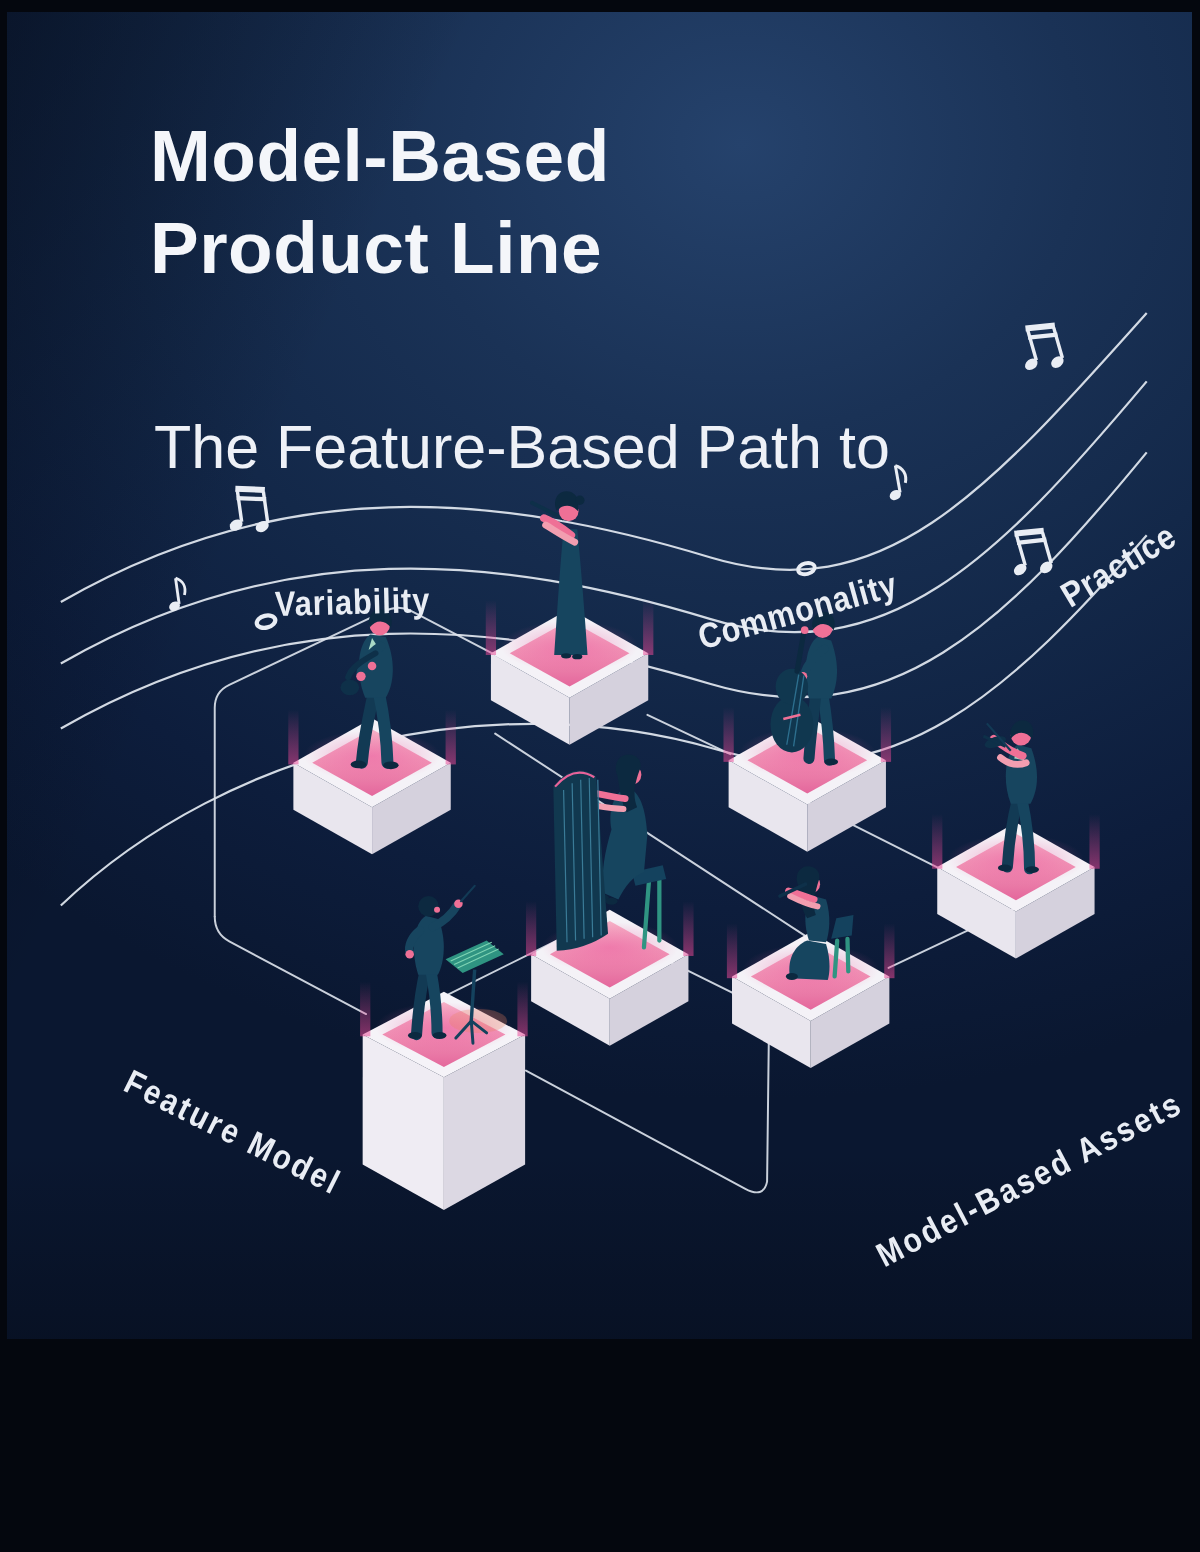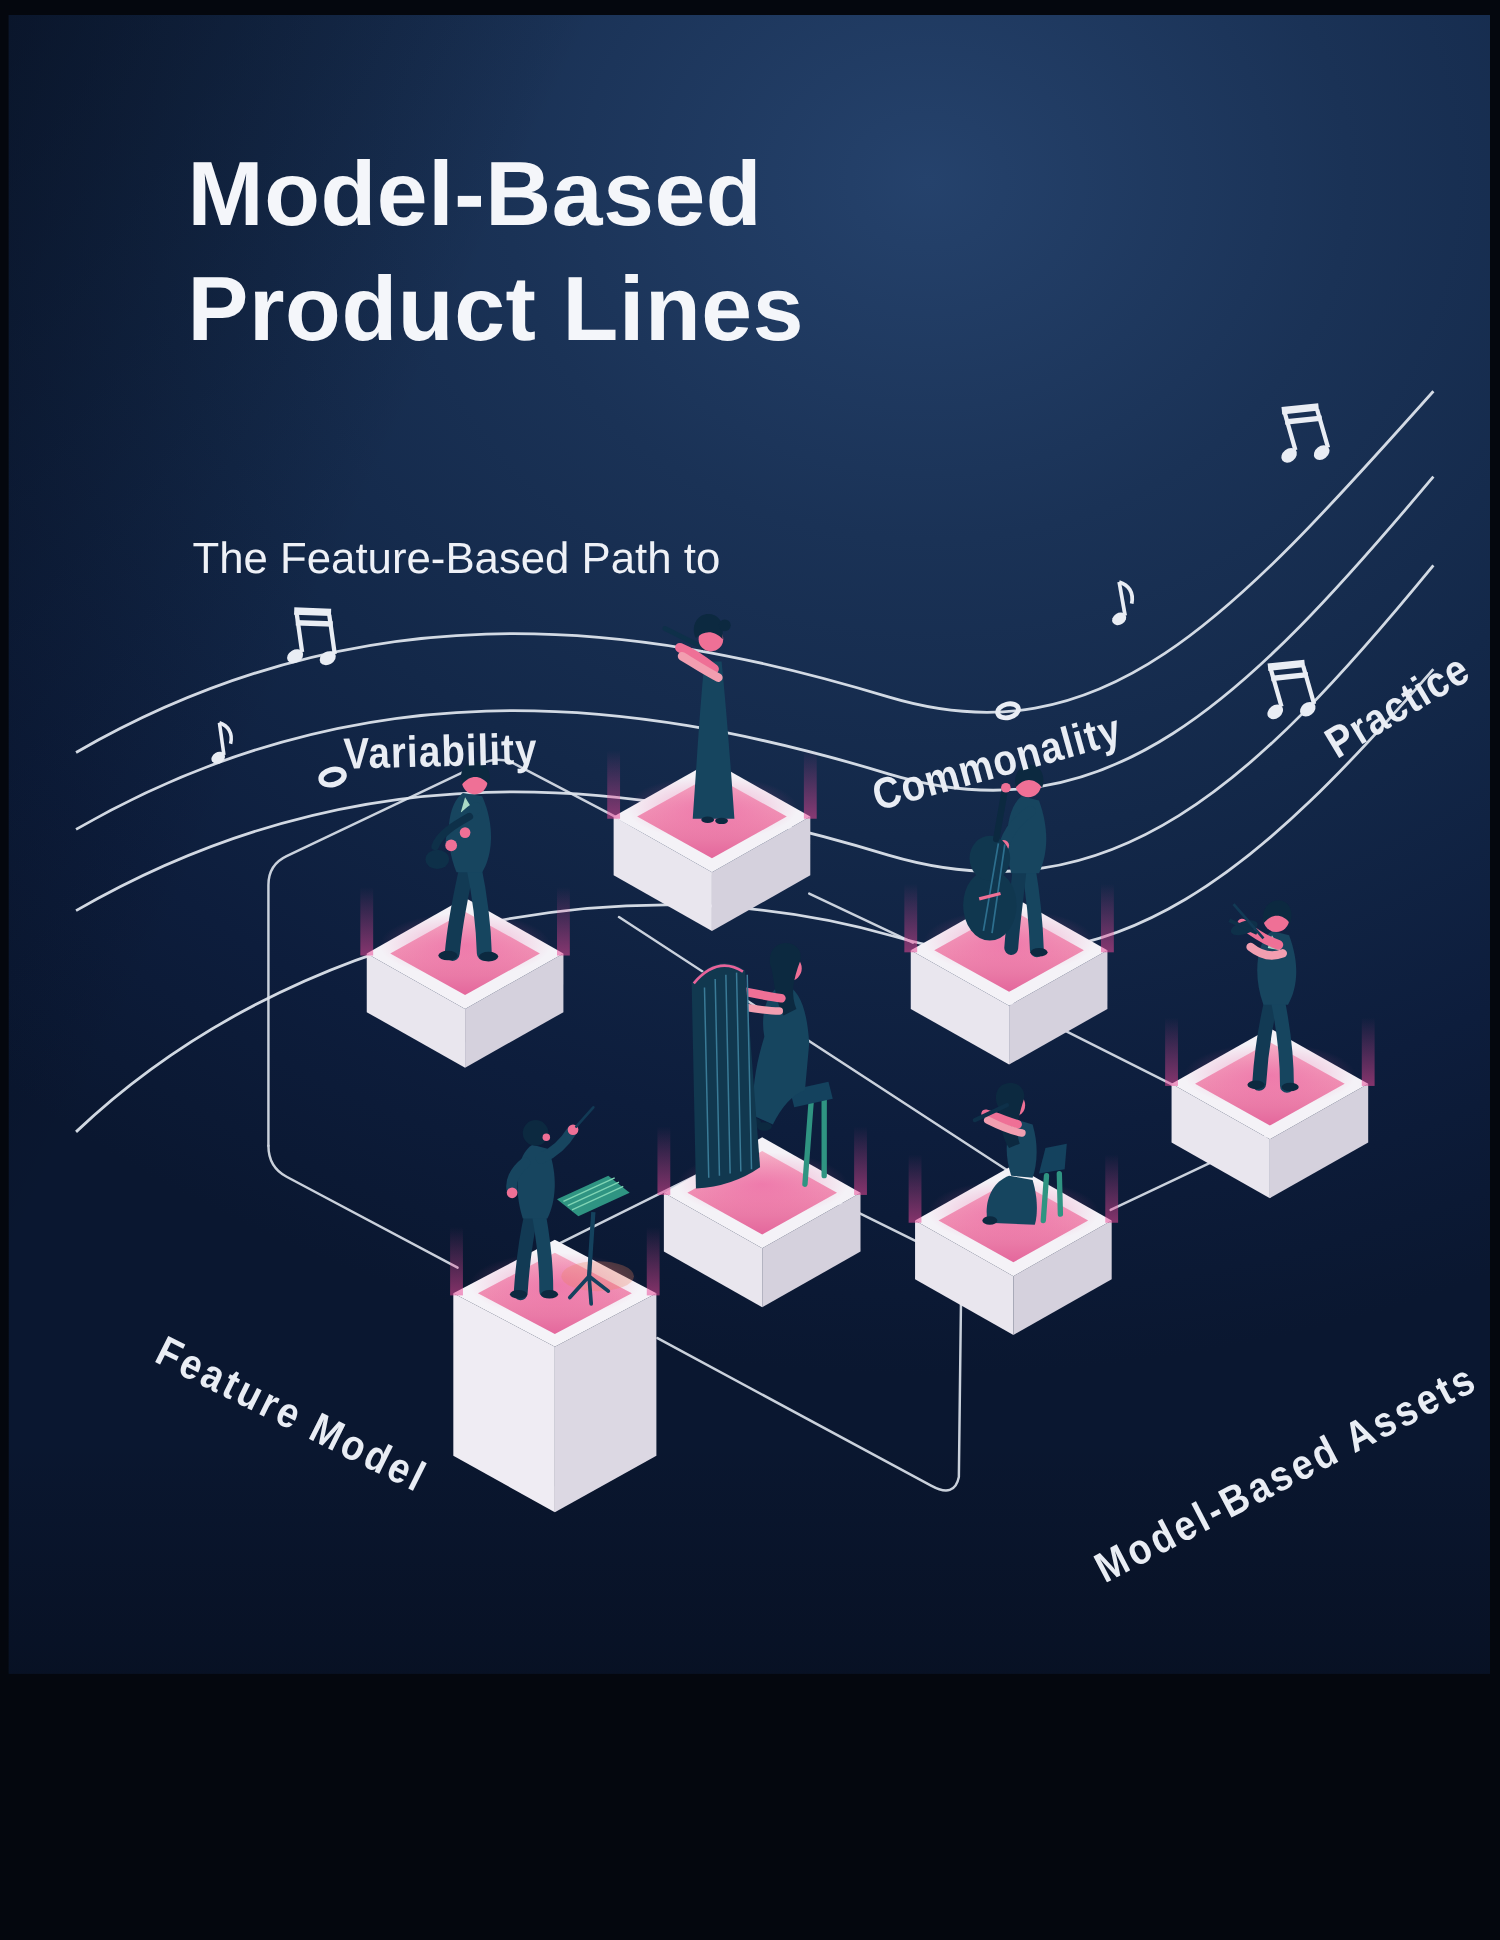--- a/index.html
+++ b/index.html
@@ -6,21 +6,21 @@
   .frame{position:relative;width:1200px;height:1356px;background:#04070e;overflow:hidden;
          font-family:"Liberation Sans", sans-serif;}
   .cover{position:absolute;left:7px;top:12px;right:8px;bottom:17px;overflow:hidden;
          background:
            linear-gradient(115deg, rgba(4,9,20,.5) 0%, rgba(4,9,20,0) 26%),
            linear-gradient(0deg, rgba(5,10,22,.45) 0%, rgba(5,10,22,0) 14%),
            radial-gradient(95% 72% at 62% 10%, #25426c 0%, #1a3256 30%, #132849 55%, #0d1d3c 80%, #0a1730 100%);}
   .art{position:absolute;left:0;top:0;width:100%;height:100%;}
   .txt{position:absolute;color:#f4f6fa;white-space:nowrap;}
   .title{left:143px;top:98px;font-size:73px;line-height:92px;font-weight:700;letter-spacing:.5px;}
-  .subtitle{left:147px;top:406px;font-size:35px;line-height:58px;font-weight:500;color:#eef1f7;}
+  .subtitle{left:147px;top:406px;font-size:61px;line-height:58px;font-weight:500;color:#eef1f7;}
   .authors{left:145px;top:1356px;font-size:42px;line-height:50px;font-weight:400;color:#f2f4f9;}
   .publisher{left:839px;top:1428px;font-family:"Liberation Serif", serif;font-size:67px;
              font-weight:400;letter-spacing:13px;color:#f2f3f7;text-decoration:underline;}
   .staffword{position:absolute;color:#e9edf4;font-weight:700;font-size:35px;letter-spacing:1px;
              transform-origin:left center;white-space:nowrap;}
   .dlabel{position:absolute;color:#e9edf4;font-weight:700;font-size:34px;letter-spacing:3px;
           transform-origin:left center;white-space:nowrap;}
 </style>
 </head>
 <body>
@@ -244,21 +244,21 @@
         <path d="M -6,-122 C -16,-114 -20,-104 -18,-96" stroke="#17455f" stroke-width="10" fill="none" stroke-linecap="round"></path>
         <circle cx="-18" cy="-94" r="5" fill="#ef7096"></circle>
         <circle cx="4" cy="-150" r="12" fill="#0c2940"></circle>
         <circle cx="14" cy="-146" r="3.5" fill="#ef7096"></circle>
       </g>
     </g>
   </svg>
 
   <div class="txt title">
     <div>Model-Based</div>
-    <div>Product Lines</div>
+    <div>Product Line</div>
   </div>
 
   <div class="txt subtitle">
     <div>The Feature-Based Path to</div>
   </div>
 
   <div class="staffword" style="left:268px;top:572px;transform:rotate(-1.5deg) scaleX(.88);">Variability</div>
   <div class="staffword" style="left:692px;top:606px;transform:rotate(-15.5deg) scaleX(.88);">Commonality</div>
   <div class="staffword" style="left:1057px;top:566px;transform:rotate(-31deg) scaleX(.88);">Practice</div>
 

